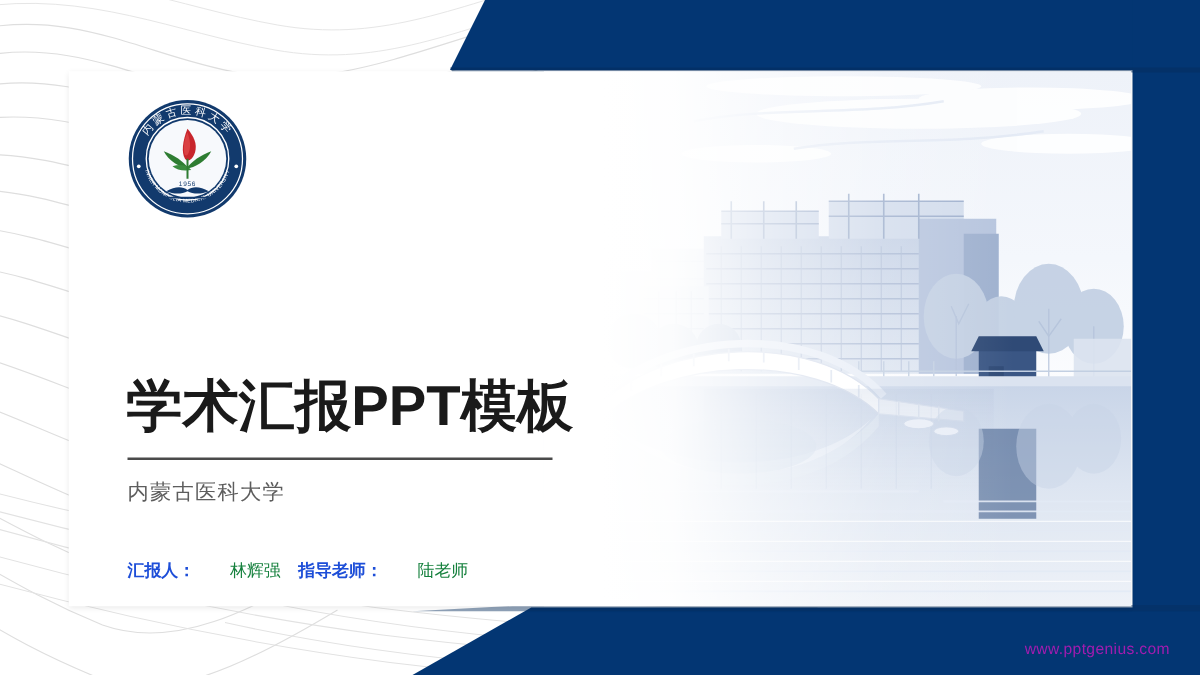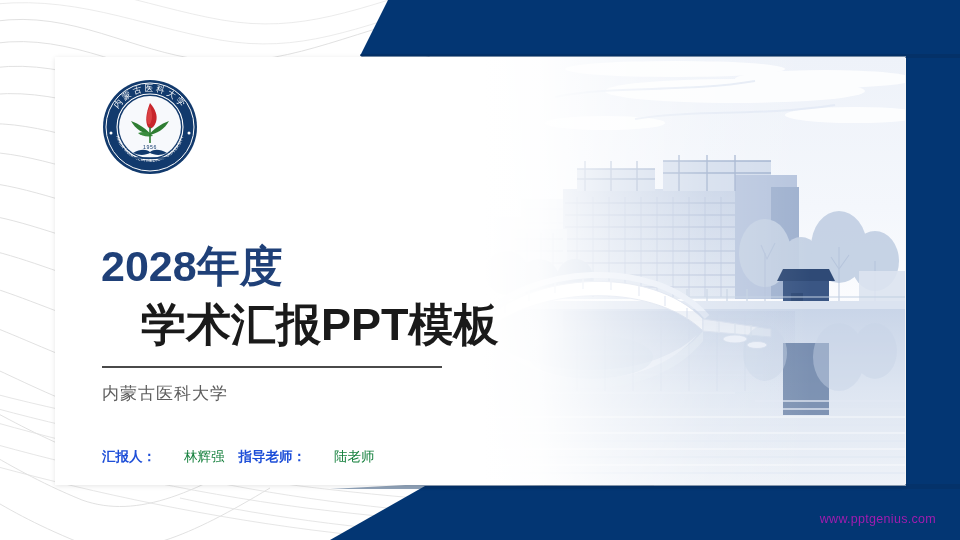--- a/index.html
+++ b/index.html
@@ -66,21 +66,21 @@
   .title-year{
     position:absolute;left:1px;top:188px;
     font-size:43px;font-weight:bold;
     color:#1f4078;letter-spacing:0px;
     line-height:1;white-space:nowrap;
   }
   .title-main{
     position:absolute;left:1px;top:245px;
     font-size:45px;font-weight:bold;
     color:#1a1a1a;letter-spacing:0px;
-    line-height:1;white-space:nowrap;margin-left:40px;
+    line-height:1;white-space:nowrap;
   }
   .rule{
     position:absolute;left:2px;top:309px;
     width:340px;height:2px;background:#4a4a4a;
   }
   .subtitle{
     position:absolute;left:2px;top:325px;
     font-size:17px;color:#5d5d5d;
     letter-spacing:1px;white-space:nowrap;
   }
@@ -359,21 +359,20 @@
           <path d="M38,56 C44,54 50,55 53,59 C47,60 41,59 38,56 Z" fill="#3a8c3e"></path>
           <path d="M50,50 L50,66" stroke="#2e7d32" stroke-width="1.6" fill="none"></path>
 
           <text x="50" y="72" font-size="5.2" fill="#123a6d" text-anchor="middle" font-family="'Liberation Sans',sans-serif" letter-spacing="0.6">1956</text>
 
           <path d="M33,76 C40,72 46,72 50,75 C54,72 60,72 67,76 C60,79 54,78 50,76 C46,78 40,79 33,76 Z" fill="#123a6d"></path>
           <path d="M30,81 H70" stroke="#123a6d" stroke-width="1.4"></path>
         </svg>
       </div>
 
-      <div class="title-year">2028年度</div>
       <div class="title-main">学术汇报PPT模板</div>
       <div class="rule"></div>
       <div class="subtitle">内蒙古医科大学</div>
 
       <div class="meta">
         <span class="lbl">汇报人：</span><span class="val">林辉强</span><span class="gap"></span><span class="lbl">指导老师：</span><span class="val">陆老师</span>
       </div>
     </div>
   </div>
 

